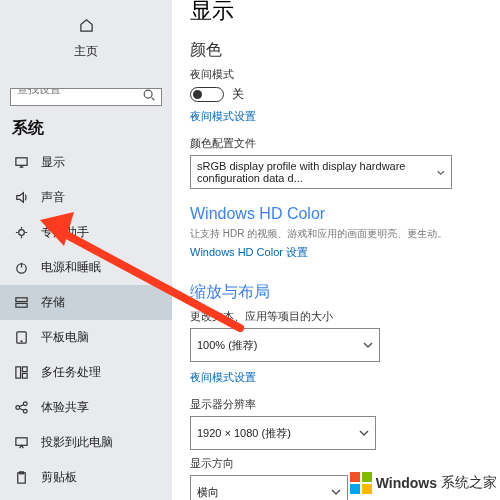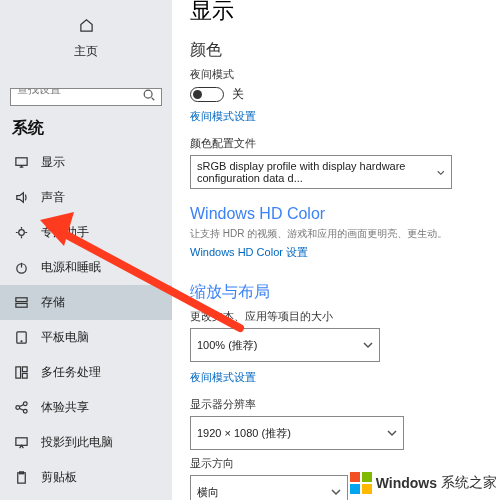--- a/index.html
+++ b/index.html
@@ -199,21 +199,21 @@
   <div class="sub-label">更改文本、应用等项目的大小</div>
   <div class="dropdown" style="width:190px">
     <span>100% (推荐)</span>
     <span class="chev"><svg viewBox="0 0 10 10">
           <path d="M1 3l4 4 4-4"></path>
         </svg></span>
   </div>
   <span class="link">夜间模式设置</span>
 
   <div class="sub-label">显示器分辨率</div>
-  <div class="dropdown" style="width:214px">
+  <div class="dropdown" style="width:186px">
     <span>1920 × 1080 (推荐)</span>
     <span class="chev"><svg viewBox="0 0 10 10">
           <path d="M1 3l4 4 4-4"></path>
         </svg></span>
   </div>
 
   <div class="sub-label">显示方向</div>
   <div class="dropdown" style="width:158px">
     <span>横向</span>
     <span class="chev"><svg viewBox="0 0 10 10">

